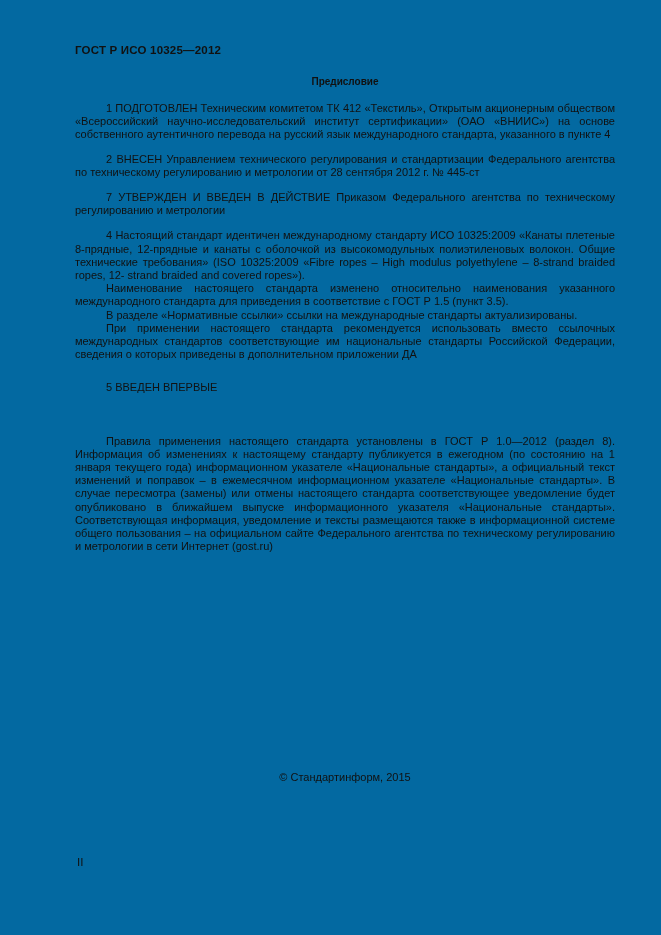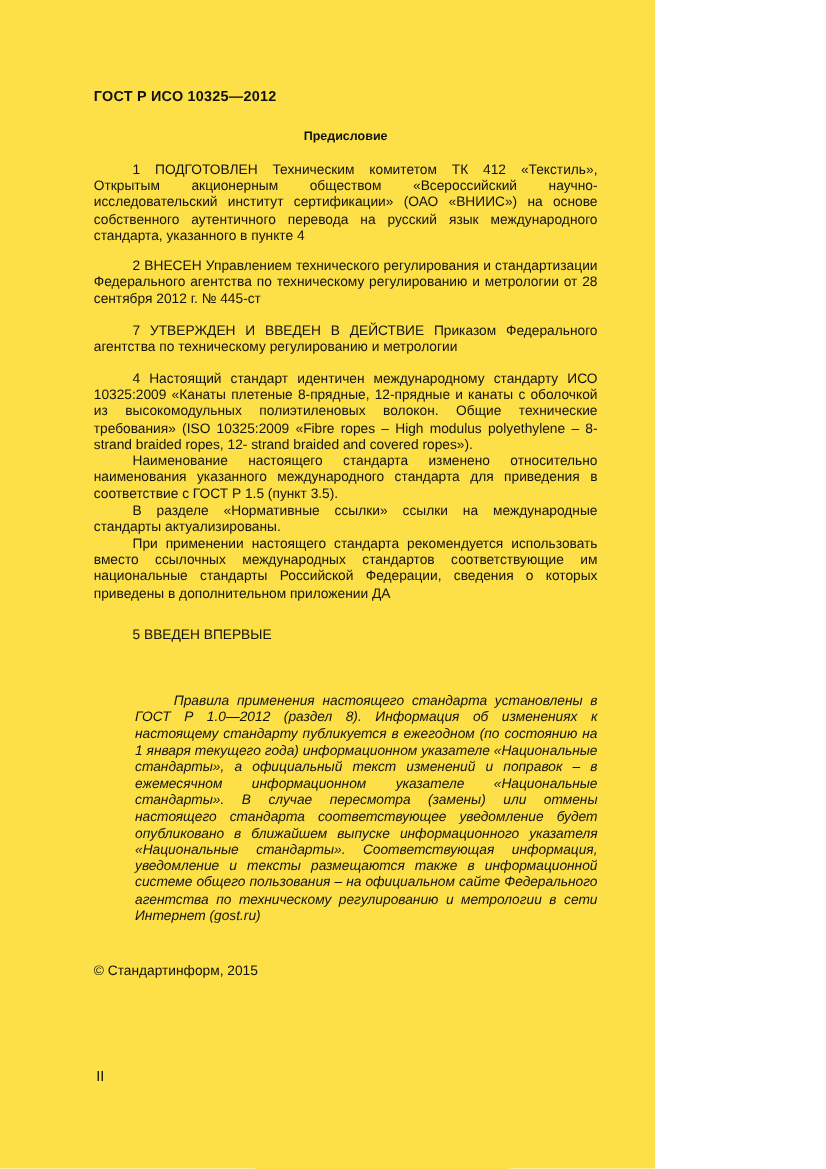--- a/index.html
+++ b/index.html
@@ -3,25 +3,25 @@
 <meta charset="utf-8">
 <style>
   * { margin: 0; padding: 0; box-sizing: border-box; }
   html, body { background: #ffffff; }
   body {
     width: 661px;
     font-family: "Liberation Sans", sans-serif;
   }
   .page {
     position: relative;
-    width: 524px;
+    width: 661px;
     height: 935px;
-    background: #fde047;
+    background: #0369a1;
     color: #111111;
-    padding: 72px 46px 0 75px;
+    padding: 44px 46px 0 75px;
     font-size: 11px;
     line-height: 13.2px;
     overflow: hidden;
   }
   .running-header {
     font-weight: bold;
     font-size: 11.5px;
     line-height: 13px;
     letter-spacing: 0.2px;
   }
@@ -37,31 +37,29 @@
     text-indent: 31px;
   }
   .m-p1 { margin-top: 12px; }
   .m-p2 { margin-top: 11px; }
   .m-p3 { margin-top: 12px; }
   .m-p4 { margin-top: 12px; }
   .p4-sub { margin-top: 0; }
   .m-p5 { margin-top: 20px; }
   .note-italic {
     margin-top: 40px;
-    font-style: italic;
     text-align: justify;
     text-indent: 31px;
-    margin-left: 33px;
   }
   .copyright {
     position: absolute;
     top: 771px;
     left: 75px;
     right: 46px;
-    text-align: left;
+    text-align: center;
   }
   .reproduction {
     position: absolute;
     top: 797px;
     left: 75px;
     right: 46px;
     text-align: justify;
     text-indent: 31px;
   }
   .page-number {

